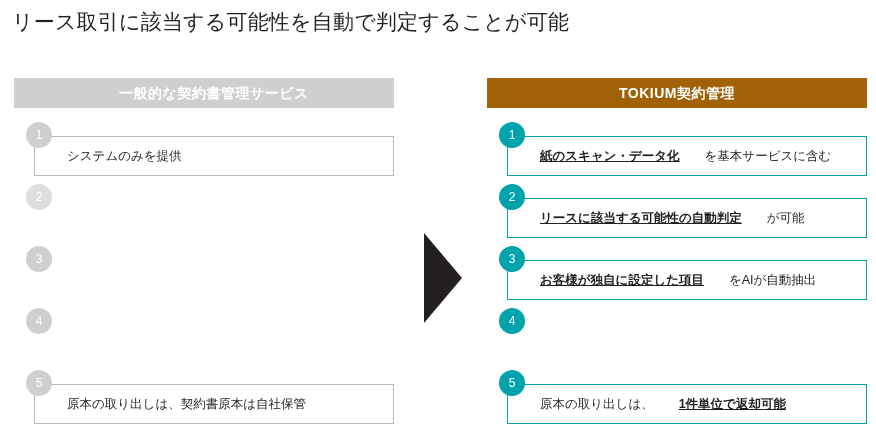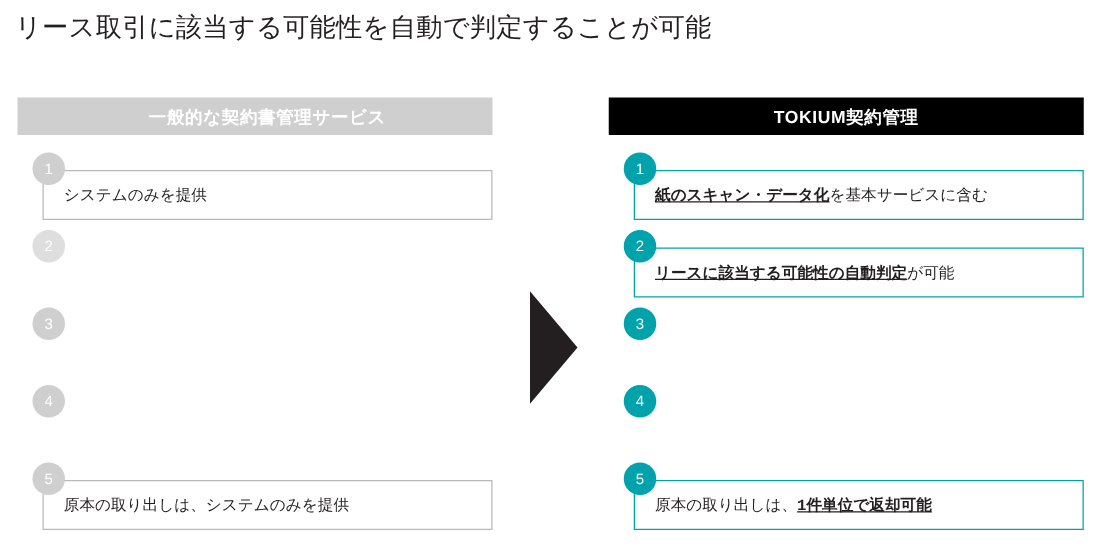--- a/index.html
+++ b/index.html
@@ -45,21 +45,21 @@
     font-size: 14px;
     font-weight: bold;
     letter-spacing: 0.5px;
   }
   .col-header.left {
     background: #cfcfcf;
     color: #ffffff;
     padding-left: 20px;
   }
   .col-header.right {
-    background: #000000;
+    background: #a16207;
     color: #ffffff;
   }
 
   
   .rows {
     position: relative;
     margin-top: 14px;
   }
   .row {
     position: relative;
@@ -68,27 +68,26 @@
   .row-box {
     position: absolute;
     left: 20px;
     top: 14px;
     right: 0;
     height: 40px;
     box-sizing: border-box;
     background: #ffffff;
     display: flex;
     align-items: center;
-    padding-left: 16px;
+    padding-left: 32px;
     font-size: 12.5px;
     white-space: nowrap;
-    font-family: Liberation Mono, monospace;
   }
   .row-box.left  { border: 1px solid #b9b9b9; }
-  .row-box.right { border: 1px solid #00a3ac; }
+  .row-box.right { border: 1px solid #00a3ac; gap: 25px; }
 
   .row-box.faded { color: #bdbdbd; }
 
   .num {
     position: absolute;
     left: 12px;
     top: 0;
     width: 26px;
     height: 26px;
     border-radius: 50%;
@@ -142,21 +141,21 @@
       <div class="row">
         <div class="num left">3</div>
       </div>
 
       <div class="row">
         <div class="num left">4</div>
       </div>
 
       <div class="row">
         <div class="num left">5</div>
-        <div class="row-box left">原本の取り出しは、システムのみを提供</div>
+        <div class="row-box left">原本の取り出しは、契約書原本は自社保管</div>
       </div>
 
     </div>
   </div>
 
   <div class="arrow"></div>
 
   <div class="col col-right">
     <div class="col-header right">TOKIUM契約管理</div>
     <div class="rows">
@@ -172,20 +171,24 @@
       <div class="row">
         <div class="num right">2</div>
         <div class="row-box right">
           <span class="u">リースに該当する可能性の自動判定</span>
             <span>が可能</span>
         </div>
       </div>
 
       <div class="row">
         <div class="num right">3</div>
+        <div class="row-box right">
+          <span class="u">お客様が独自に設定した項目</span>
+            <span>をAIが自動抽出</span>
+        </div>
       </div>
 
       <div class="row">
         <div class="num right">4</div>
       </div>
 
       <div class="row">
         <div class="num right">5</div>
         <div class="row-box right">
           <span>原本の取り出しは、</span>

